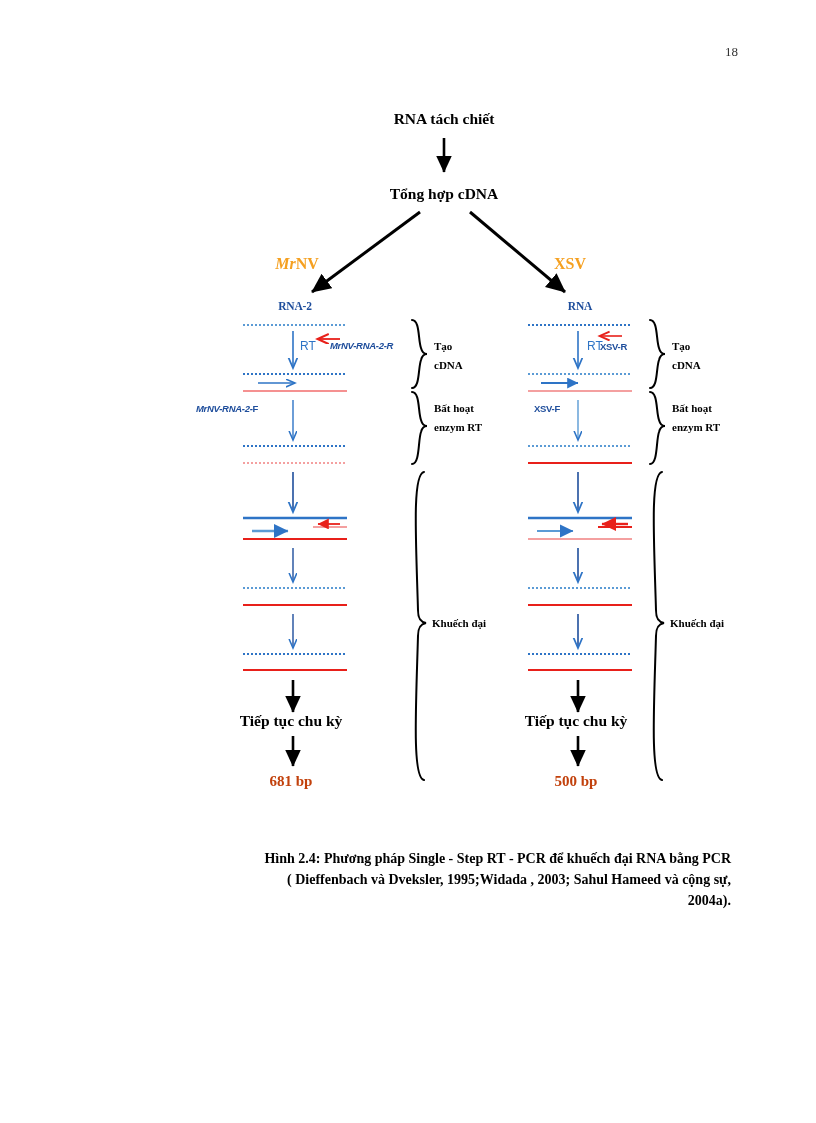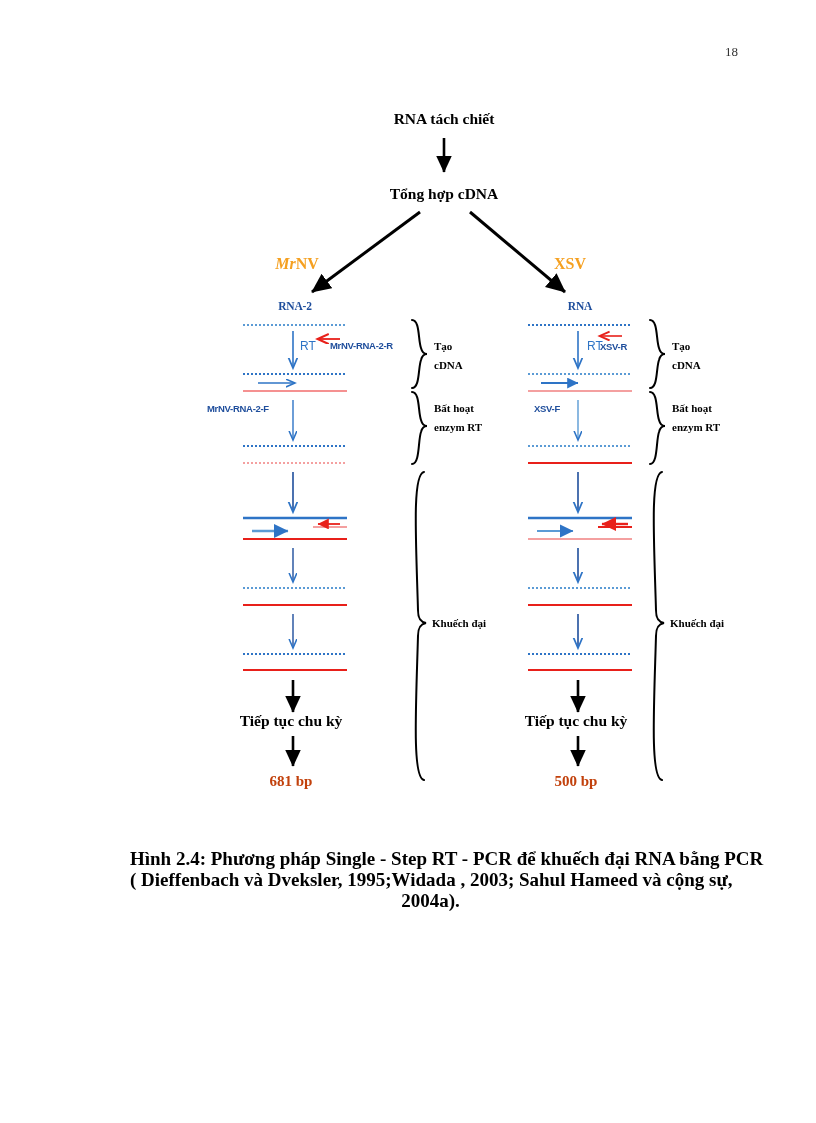--- a/index.html
+++ b/index.html
@@ -63,20 +63,21 @@
   .bracket-label {
     font-weight: bold;
     font-size: 11px;
     line-height: 19px;
     white-space: nowrap;
     color: #000000;
   }
 
   .primer-label {
     font-weight: bold;
+    font-style: italic;
     font-size: 9.5px;
     color: #1F4E9C;
     white-space: nowrap;
     font-family: "Liberation Sans", sans-serif;
     letter-spacing: -0.3px;
   }
   .primer-label.upright { font-style: normal; }
 
   .rt-label {
     font-size: 12px;
@@ -84,23 +85,23 @@
     font-family: "Liberation Sans", sans-serif;
     white-space: nowrap;
     transform: translateX(-50%);
     margin-left: 44px;
   }
 
   
   #caption {
     left: 0; right: 0;
     top: 848px;
-    text-align: center;
-    font-weight: bold;
-    font-size: 19px;
+    text-align: right;
+    font-weight: bold;
+    font-size: 14px;
     line-height: 21px;
     padding: 0 85px;
     box-sizing: border-box;
     margin-left: 45px;
   }
   #caption div { white-space: nowrap; }
 
   
   #diagram-svg {
     left: 0; top: 0;
@@ -236,21 +237,21 @@
 
 <div class="abs node-text center" style="left:444px; top:110px;">RNA tách chiết</div>
 <div class="abs node-text center" style="left:444px; top:185px;">Tổng hợp cDNA</div>
 
 <div class="abs branch-label" style="left:297px; top:255px;">
   <i>Mr</i><span>NV</span>
 </div>
 <div class="abs strand-title" style="left:295px; top:300px;">RNA-2</div>
 <div class="abs rt-label" style="left:264px; top:339px;">RT</div>
 <div class="abs primer-label" style="left:330px; top:340px;">MrNV-RNA-2-R</div>
-<div class="abs" style="left:196px; top:398px;margin-left:11px;">
+<div class="abs" style="left:196px; top:398px;">
   <span class="primer-label">MrNV-RNA-2-</span><span class="primer-label upright">F</span>
 </div>
 <div class="abs node-text center" style="left:291px; top:712px;">Tiếp tục chu kỳ</div>
 <div class="abs bp-label" style="left:291px; top:773px;">681 bp</div>
 
 <div class="abs bracket-label" style="left:434px; top:337px;">
   <div>Tạo</div>
   <div>cDNA</div>
 </div>
 <div class="abs bracket-label" style="left:434px; top:399px;">

